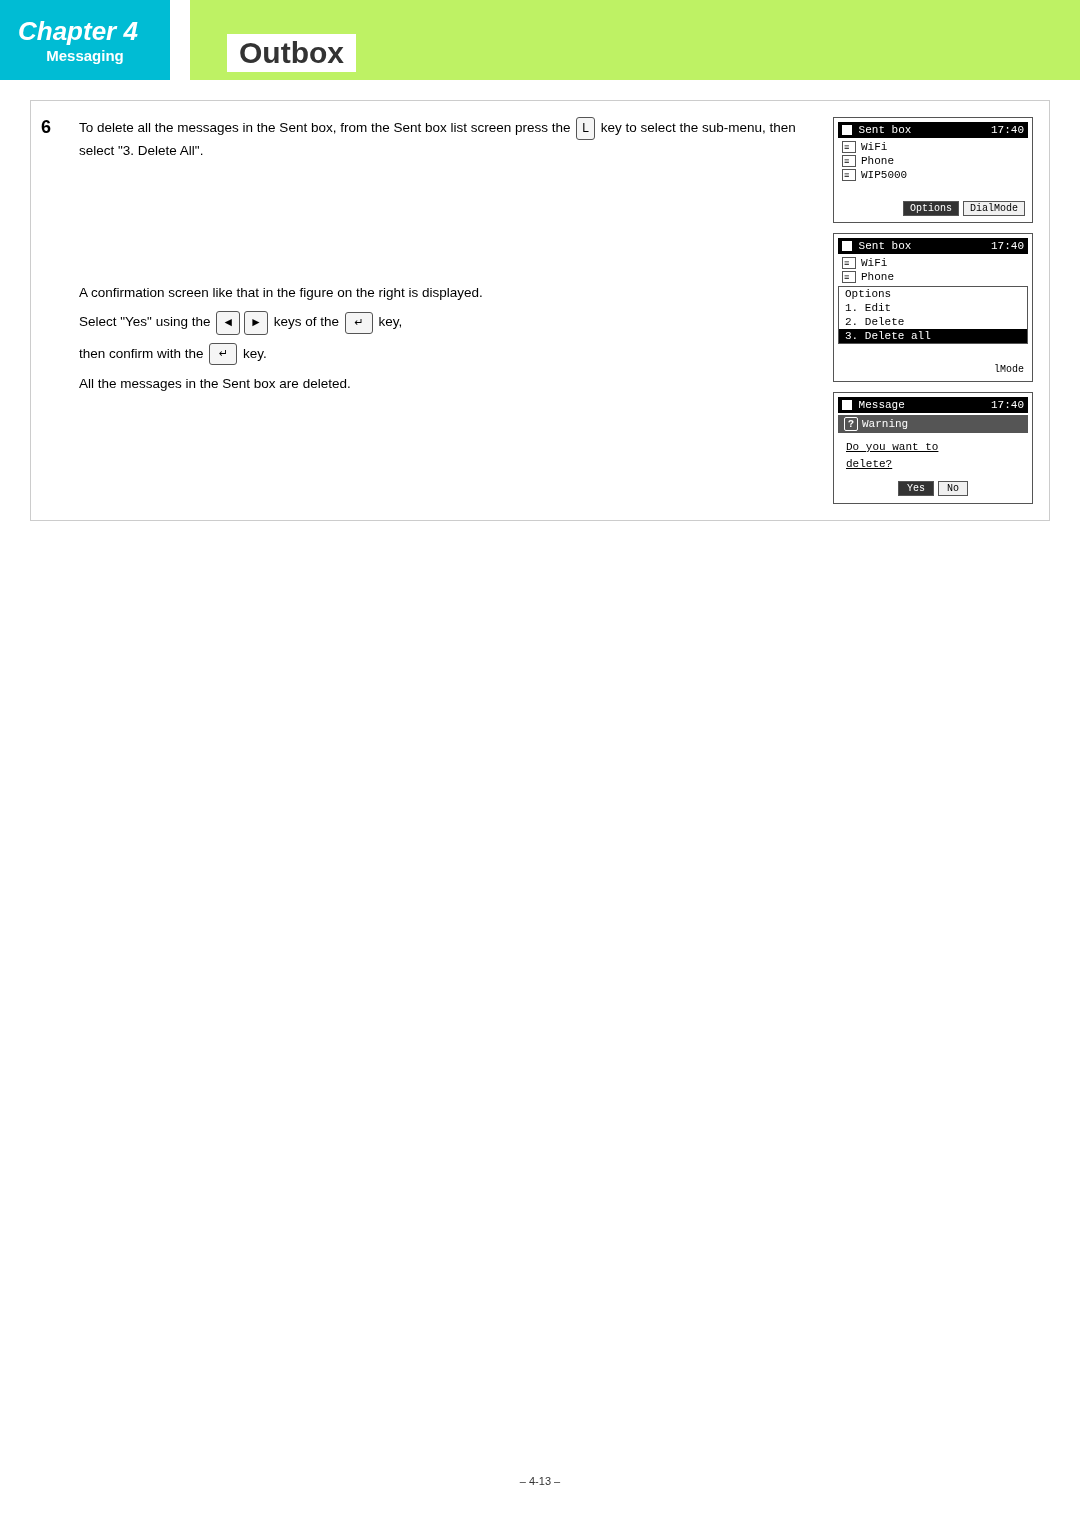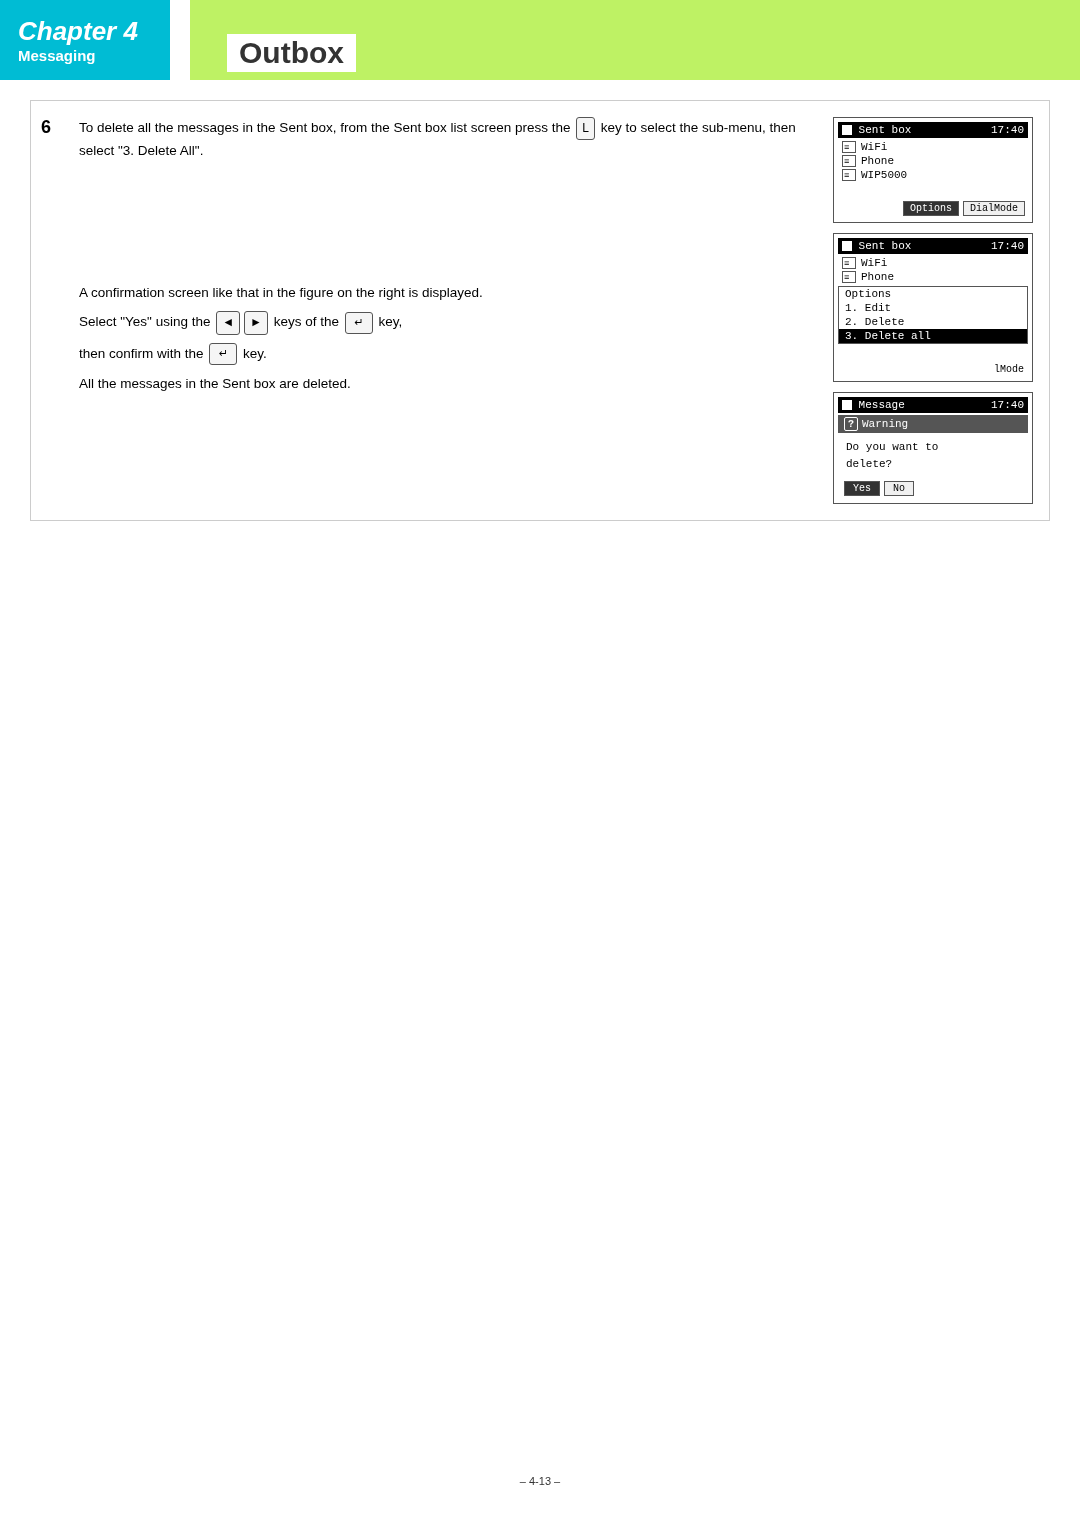--- a/index.html
+++ b/index.html
@@ -30,20 +30,21 @@
     .chapter-title {
       font-size: 26px;
       font-weight: bold;
       color: #fff;
       font-style: italic;
     }
     .chapter-subtitle {
       font-size: 15px;
       font-weight: bold;
       color: #fff;
+      text-align: center;
     }
     .header-section {
       background: #bef264;
       flex: 1;
       display: flex;
       align-items: flex-end;
       padding-bottom: 8px;
       padding-left: 37px;
     }
     .section-title {
@@ -227,25 +228,27 @@
       text-align: center;
       line-height: 14px;
       font-size: 10px;
       font-weight: bold;
     }
     .warning-body {
       padding: 6px 8px;
       font-family: 'Courier New', monospace;
       font-size: 11px;
       line-height: 1.5;
+      text-decoration: underline;
     }
     .warning-footer {
       display: flex;
       gap: 4px;
       padding: 3px 6px;
+      justify-content: center;
     }
     .warn-btn {
       border: 1px solid #555;
       background: #f0f0f0;
       font-size: 10px;
       padding: 1px 8px;
       font-family: 'Courier New', monospace;
     }
     .warn-btn.active-btn {
       background: #333;

